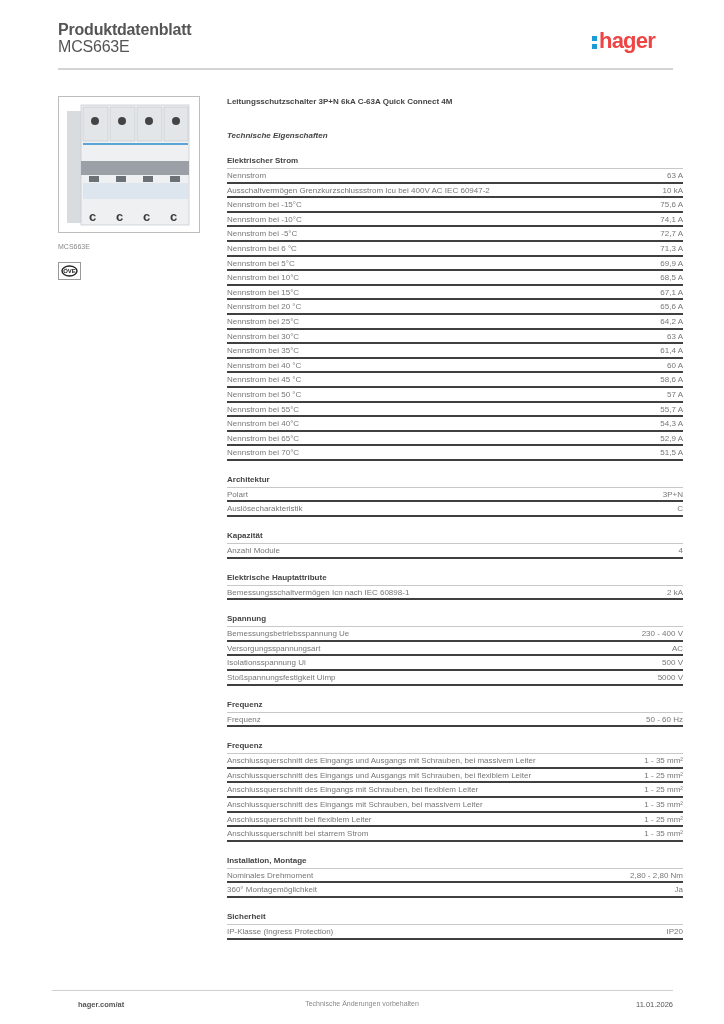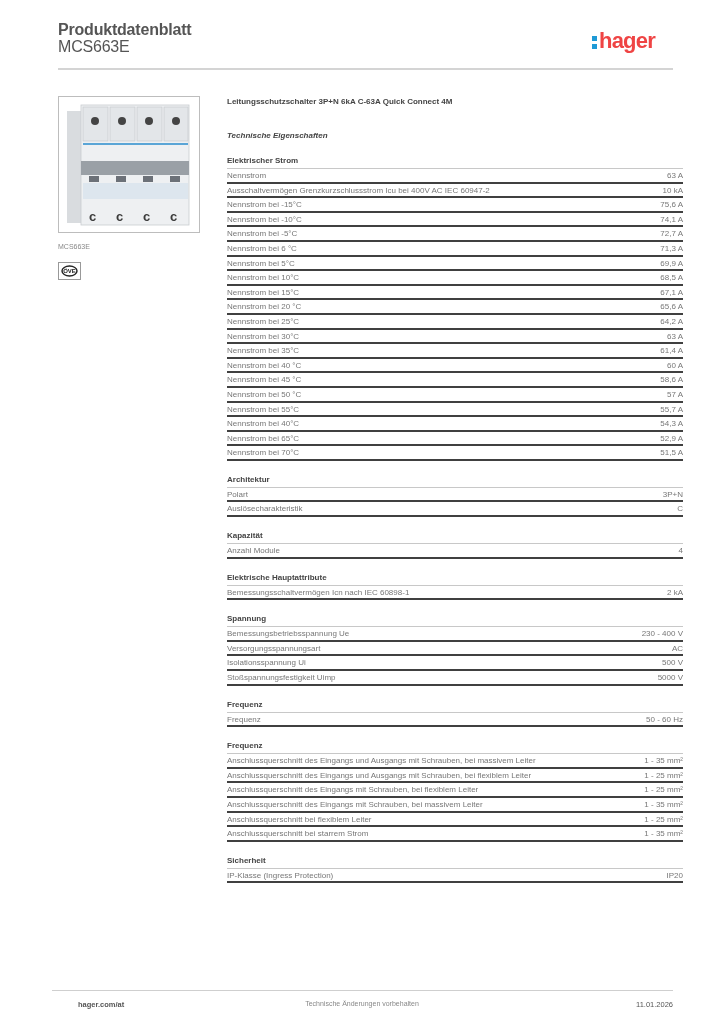--- a/index.html
+++ b/index.html
@@ -239,20 +239,31 @@
         <div class="row">
           <span>Anschlussquerschnitt bei flexiblem Leiter</span>
           <span class="val">1 - 25 mm²</span>
         </div>
         <div class="row">
           <span>Anschlussquerschnitt bei starrem Strom</span>
           <span class="val">1 - 35 mm²</span>
         </div>
       </div>
       <div class="section">
+        <div class="section-title">Installation, Montage</div>
+        <div class="row">
+          <span>Nominales Drehmoment</span>
+          <span class="val">2,80 - 2,80 Nm</span>
+        </div>
+        <div class="row">
+          <span>360° Montagemöglichkeit</span>
+          <span class="val">Ja</span>
+        </div>
+      </div>
+      <div class="section">
         <div class="section-title">Sicherheit</div>
         <div class="row">
           <span>IP-Klasse (Ingress Protection)</span>
           <span class="val">IP20</span>
         </div>
       </div>
     </div>
 </div>
 
 <div class="footer-rule"></div>

